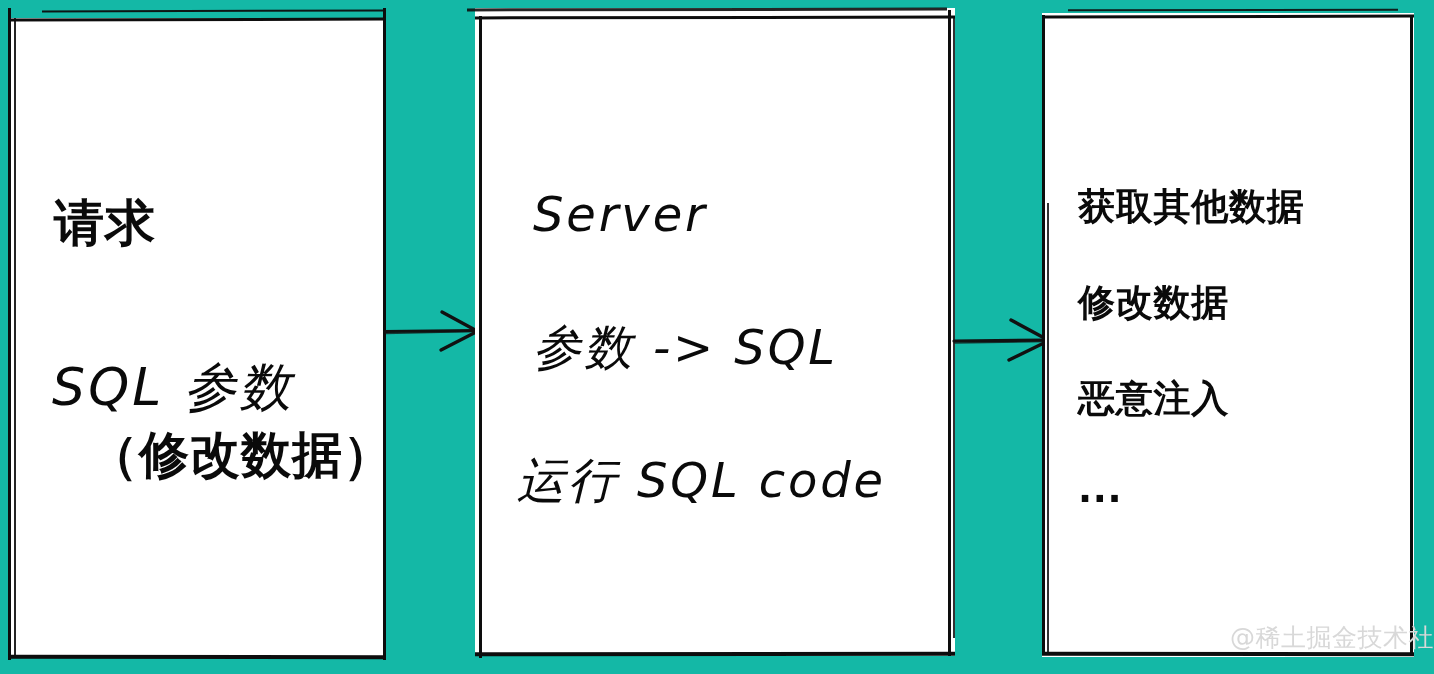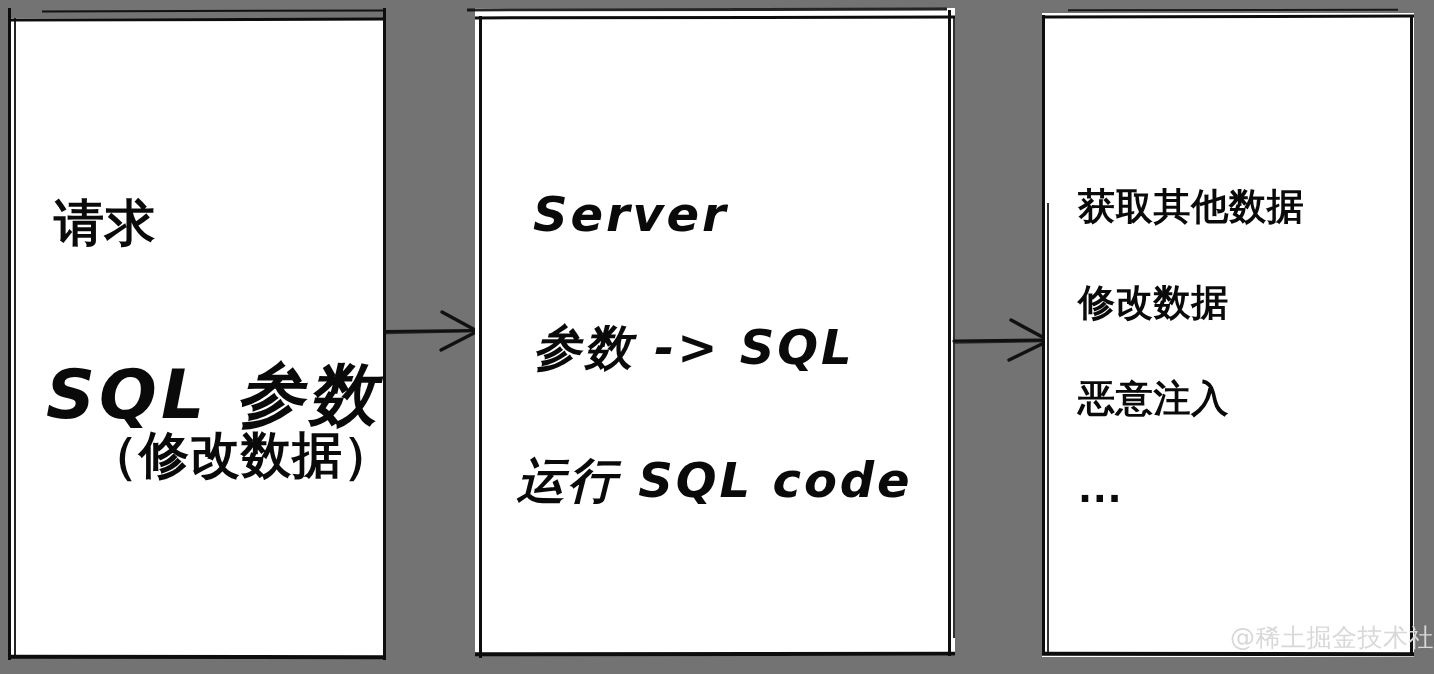--- a/index.html
+++ b/index.html
@@ -8,21 +8,21 @@
     padding: 0;
     background: #ffffff;
   }
   body {
     font-family: "DejaVu Sans", sans-serif;
   }
   #canvas {
     position: relative;
     width: 1434px;
     height: 674px;
-    background: #737373;
+    background: #14b8a6;
     overflow: hidden;
   }
 
   
   .sketch-box {
     position: absolute;
     background: #ffffff;
     box-sizing: border-box;
   }
   .sketch-box .edge {
@@ -49,21 +49,21 @@
 
   
   .cn {
     font-family: "DejaVu Sans", "Liberation Sans", sans-serif;
     font-weight: 700;
     letter-spacing: 0.02em;
   }
   
   .hand {
     font-family: "DejaVu Sans", "Liberation Sans", sans-serif;
-    font-weight: 700;
+    font-weight: 400;
     font-style: italic;
     letter-spacing: 0.06em;
   }
   .mix .hand { font-style: italic; }
 
   
   .arrow {
     position: absolute;
   }
   .arrow svg { display: block; overflow: visible; }
@@ -89,21 +89,21 @@
 
     <div class="edge" style="left:2px;  top:0px;   width:376px; height:3px;  transform:rotate(-0.12deg);"></div>
     <div class="edge" style="left:34px; top:-8px;  width:344px; height:2px;  transform:rotate(-0.18deg); opacity:.95;"></div>
     <div class="edge" style="left:0px;  top:-10px; width:3px;   height:652px;"></div>
     <div class="edge" style="left:6px;  top:0px;   width:2px;   height:640px; opacity:.9;"></div>
     <div class="edge" style="left:375px;top:-10px; width:3px;   height:652px;"></div>
     <div class="edge" style="left:0px;  top:637px; width:378px; height:4px; transform:rotate(0.10deg);"></div>
 
     <div class="box-text">
       <div class="line cn" style="left:46px; top:180px; font-size:50px;">请求</div>
-      <div class="line mix" style="left:38px; top:343px; font-size:68px;">
+      <div class="line mix" style="left:44px; top:343px; font-size:52px;">
         <span class="hand">SQL 参数</span>
       </div>
       <div class="line cn" style="left:80px; top:412px; font-size:50px;">（修改数据）</div>
     </div>
   </div>
 
   <div class="arrow" style="left:384px; top:300px; width:96px; height:62px;">
     <svg width="96" height="62" viewBox="0 0 96 62">
       <path d="M1,31.5 L92,30.5" stroke="#111" stroke-width="3.2" fill="none" stroke-linecap="round"></path>
       <path d="M1.5,33.5 L90,31.5" stroke="#111" stroke-width="1.6" fill="none" stroke-linecap="round" opacity="0.75"></path>

